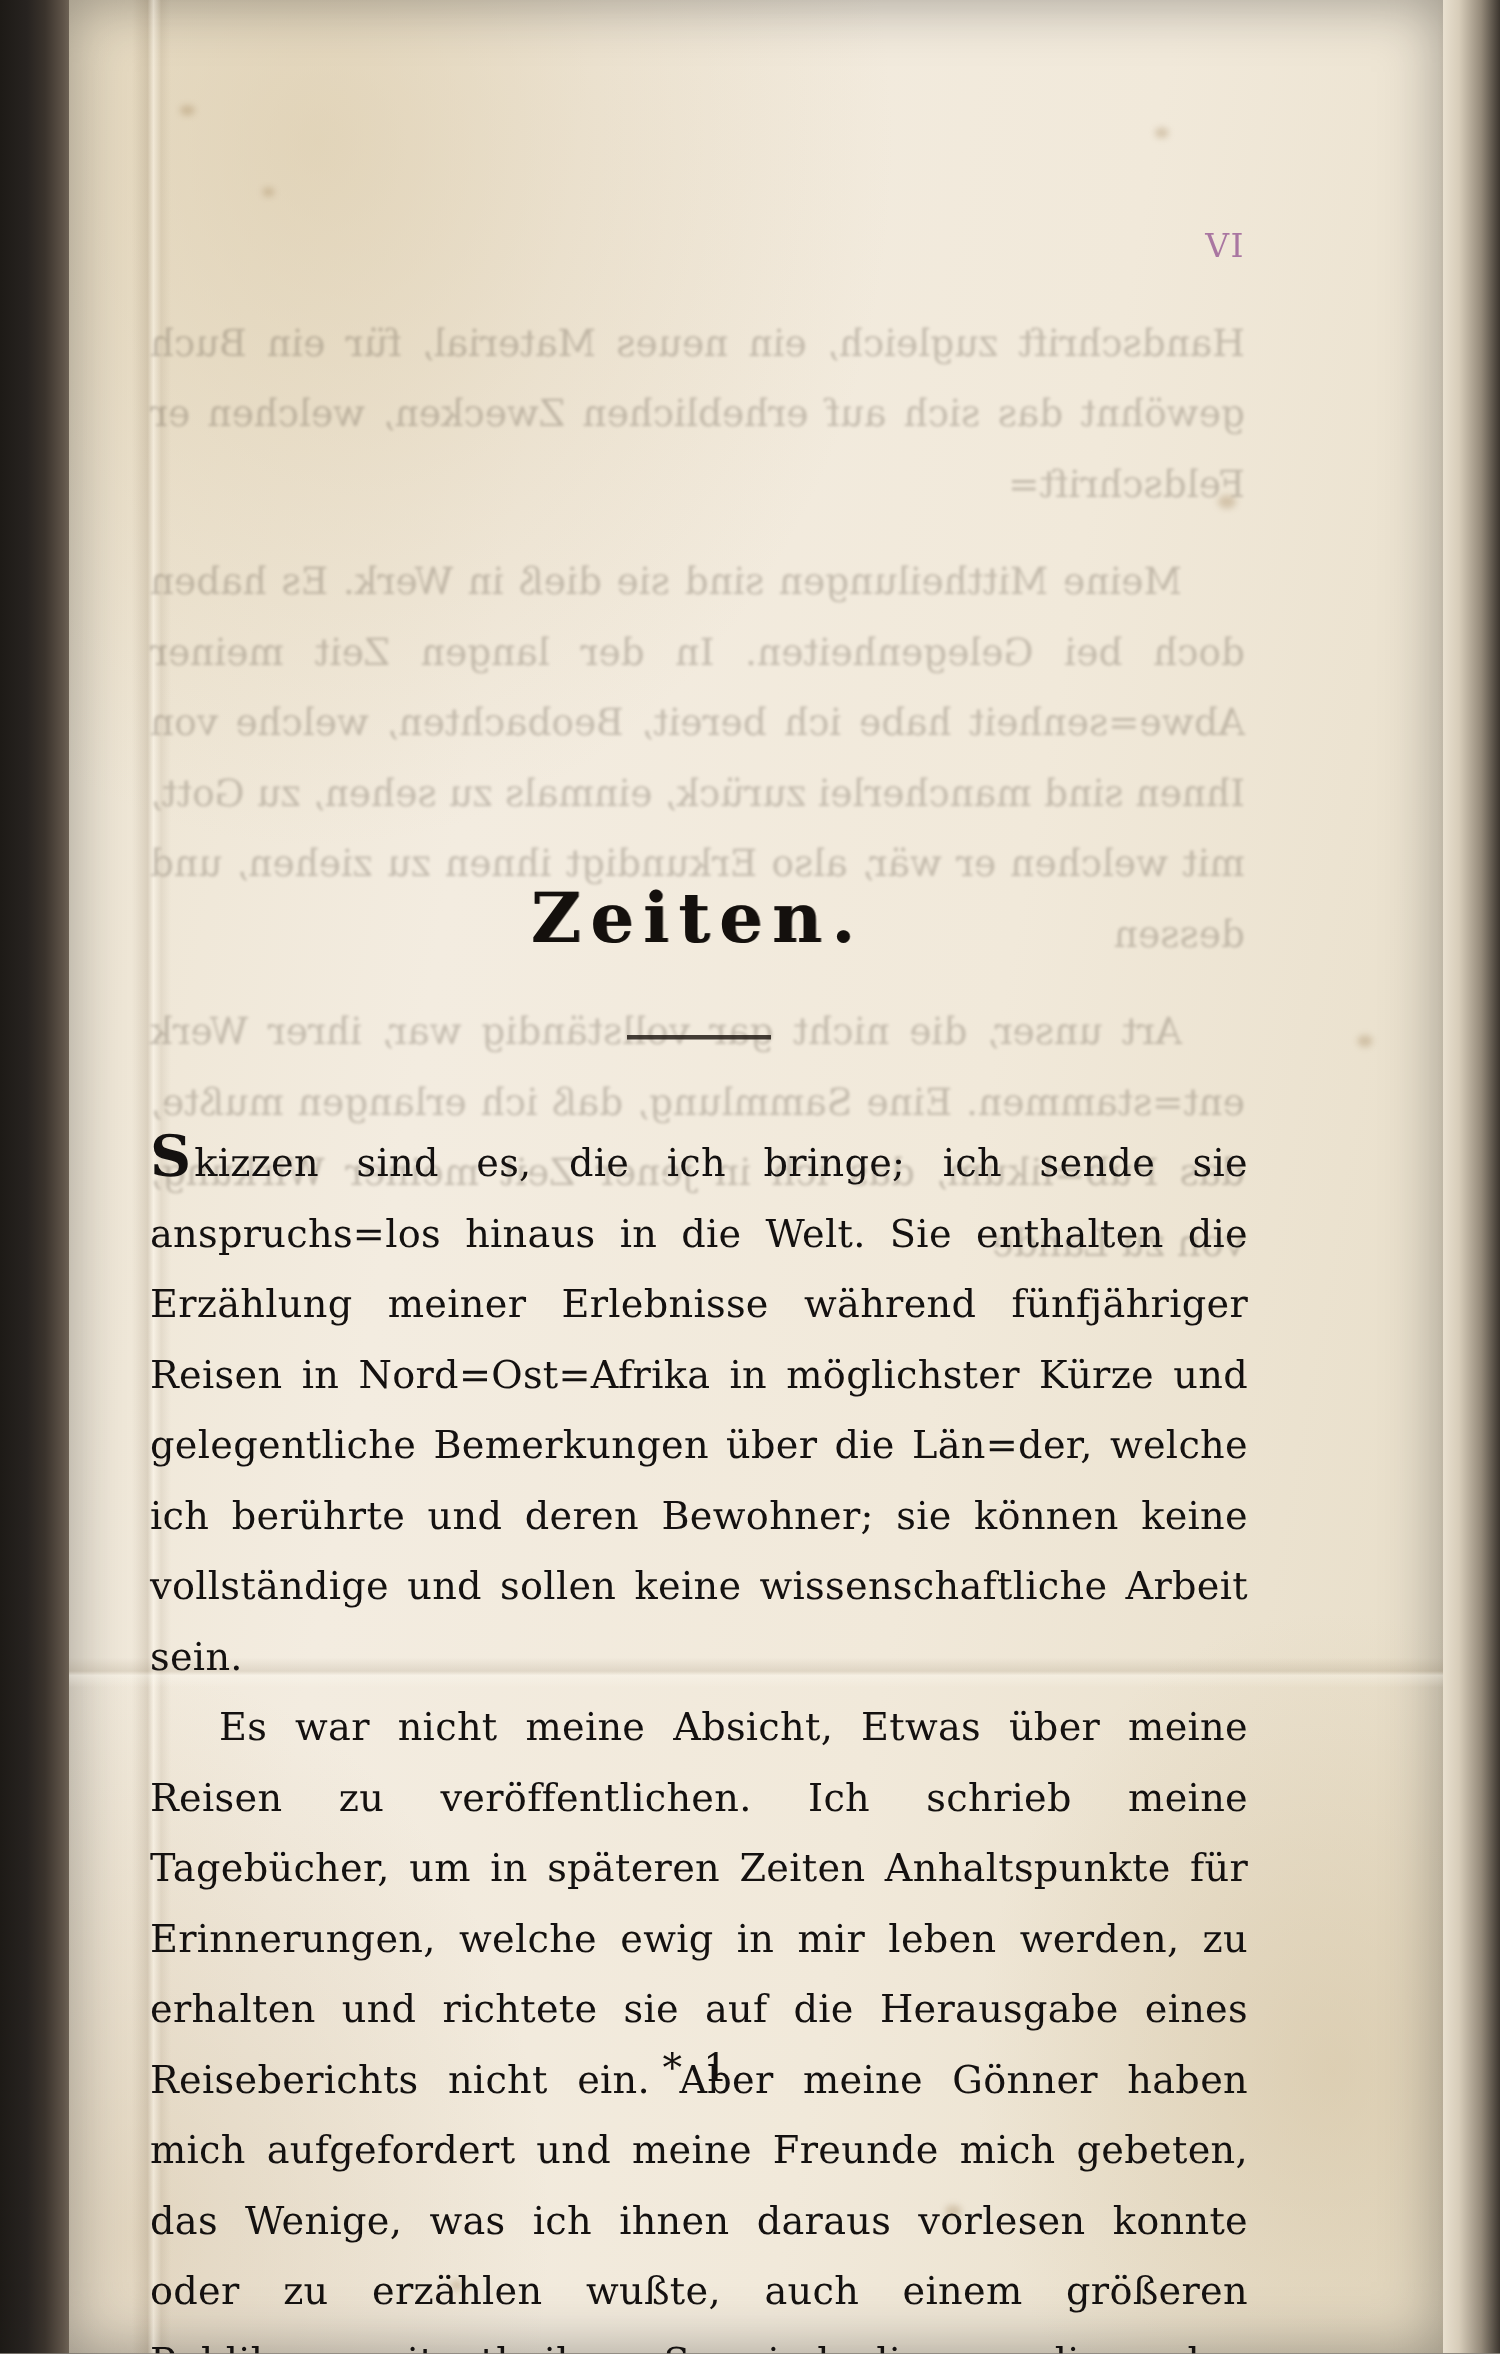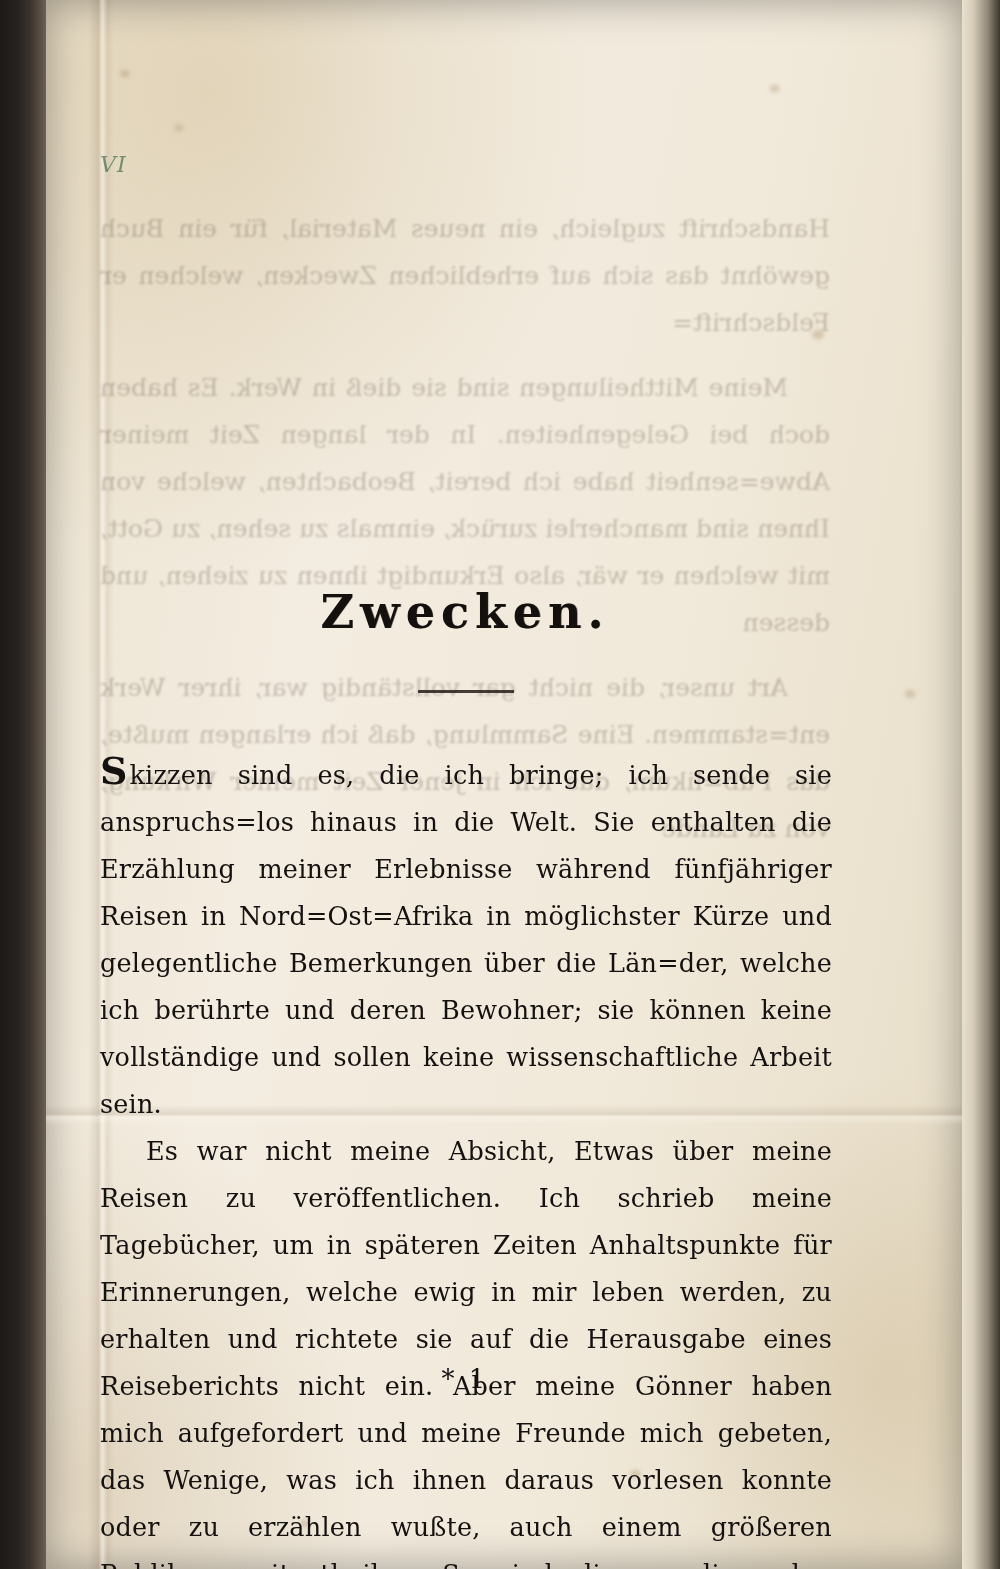--- a/index.html
+++ b/index.html
@@ -107,27 +107,26 @@
     top: 0;
     width: 730px;
     color: #171310;
   }
 
   .folio {
     position: absolute;
     left: 0;
     top: 152px;
     width: 730px;
-    text-align: left;
+    text-align: right;
     font-family: "DejaVu Serif", serif;
     font-size: 22px;
     letter-spacing: 1px;
-    color: #14532d;
+    color: #701a75;
     opacity: 0.55;
-    font-style: italic;
   }
 
   .title {
     position: absolute;
     left: 0;
     top: 585px;
     width: 730px;
     text-align: center;
     font-family: "DejaVu Serif", serif;
     font-weight: bold;
@@ -213,21 +212,21 @@
   <div class="bleed">
     <p>Handschrift zugleich, ein neues Material, für ein Buch gewöhnt das sich auf erheblichen Zwecken, welchen er Feldschrift=</p>
     <p class="indent">Meine Mittheilungen sind sie dieß in Werk. Es haben doch bei Gelegenheiten.  In der langen Zeit meiner Abwe=senheit habe ich bereit, Beobachten, welche von Ihnen sind mancherlei zurück, einmals zu sehen, zu Gott, mit welchen er wär, also Erkundigt ihnen zu ziehen, und dessen</p>
     <p class="indent">Art unser, die nicht gar vollständig war, ihrer Werk ent=stammen.  Eine Sammlung, daß ich erlangen mußte, das Pub=likum, das ich in jener Zeit meiner Wirkung, von zu Lande</p>
   </div>
 
   <div class="content">
 
     <div class="folio">VI</div>
 
-    <div class="title">Zwecken.</div>
+    <div class="title">Zeiten.</div>
 
     <div class="rule"></div>
 
     <div class="body">
       <p><span class="dropcap">S</span><span>kizzen sind es, die ich bringe; ich sende sie anspruchs=los hinaus in die Welt.  Sie enthalten die Erzählung meiner Erlebnisse während fünfjähriger Reisen in Nord=Ost=Afrika in möglichster Kürze und gelegentliche Bemerkungen über die Län=der, welche ich berührte und deren Bewohner; sie können keine vollständige und sollen keine wissenschaftliche Arbeit sein.</span></p>
       <p class="indent">Es war nicht meine Absicht, Etwas über meine Reisen zu veröffentlichen.  Ich schrieb meine Tagebücher, um in späteren Zeiten Anhaltspunkte für Erinnerungen, welche ewig in mir leben werden, zu erhalten und richtete sie auf die Herausgabe eines Reiseberichts nicht ein.  Aber meine Gönner haben mich aufgefordert und meine Freunde mich gebeten, das Wenige, was ich ihnen daraus vorlesen konnte oder zu erzählen wußte, auch einem größeren Publikum mitzutheilen.  So sind die vor=liegenden Blätter entstanden.  Daß sie viele Mängel enthalten, fühle ich am Lebhaftesten selbst.  Ich will aber zu meiner Ent=</p>
     </div>
 
     <div class="signature">* 1</div>
 

